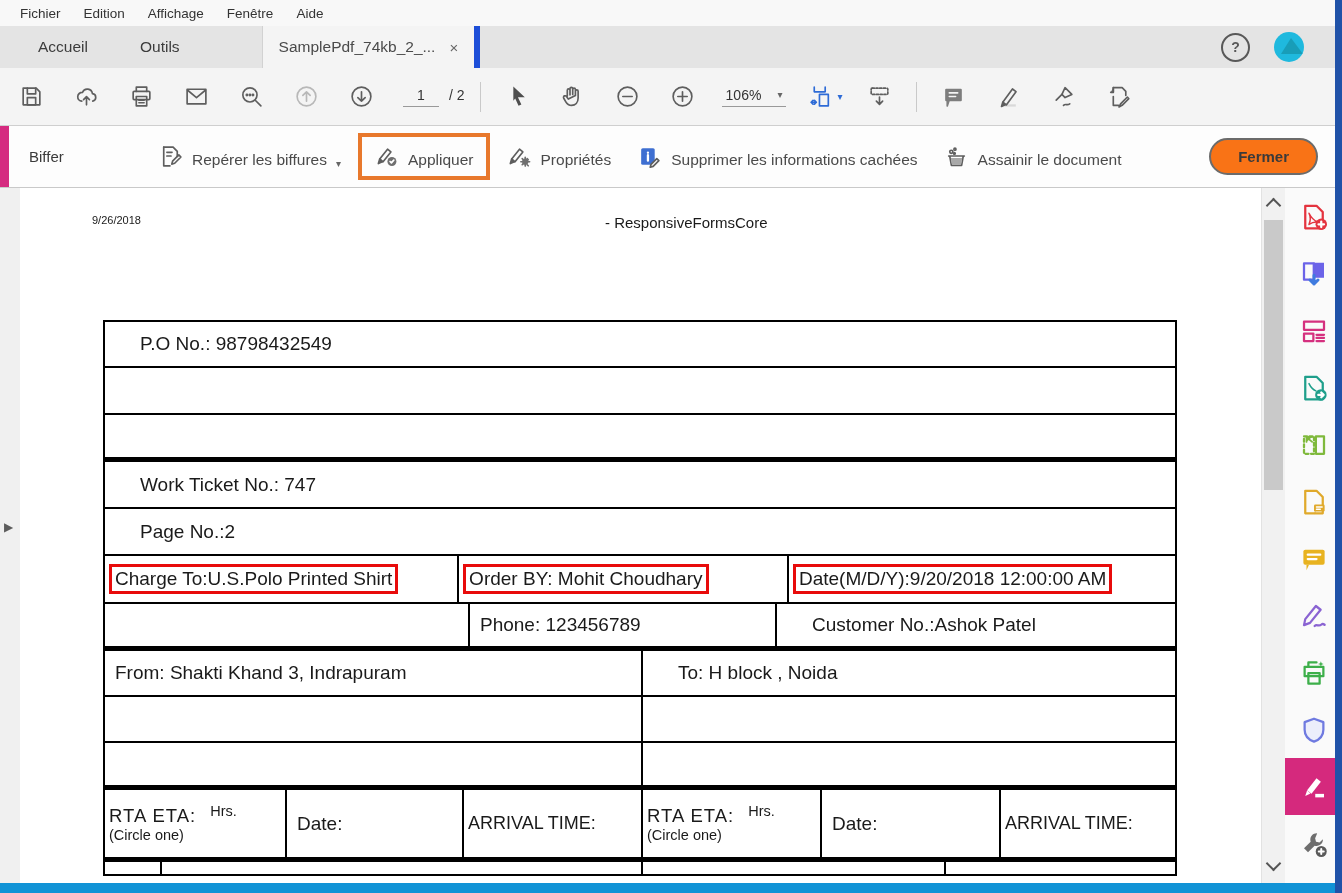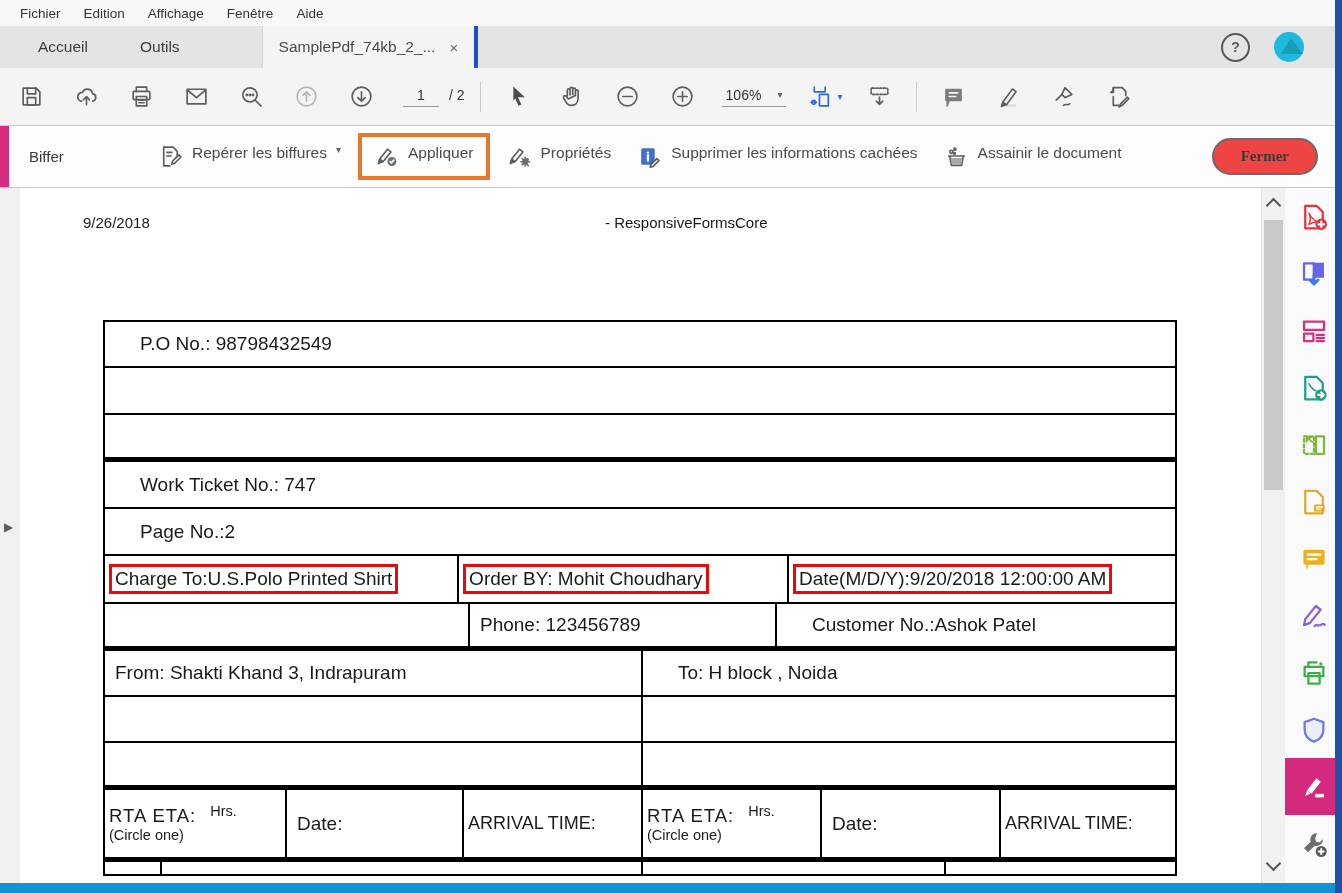--- a/index.html
+++ b/index.html
@@ -7,21 +7,21 @@
   .window{position:relative;width:1342px;height:893px;background:#fff;}
 
   
   .menubar{height:26px;background:#f8f8f8;display:flex;align-items:center;padding-left:12px;font-size:13.5px;color:#333;}
   .menubar .mitem{padding:0 15px 0 8px;cursor:default;}
 
   
   .tabbar{height:42px;background:#e4e4e4;display:flex;align-items:stretch;font-size:15.5px;color:#3c3c3c;}
   .tab{display:flex;align-items:center;padding:0 26px;}
   .tab.home{margin-left:12px;}
-  .tab.doc{background:#f4f4f4;border-left:1px solid #d2d2d2;border-right:4px solid #1d4ed8;margin-left:56px;padding:0 16px;color:#4a4a4a;}
+  .tab.doc{background:#f4f4f4;border-left:1px solid #d2d2d2;border-right:6px solid #1d4ed8;margin-left:56px;padding:0 16px;color:#4a4a4a;}
   .tab-close{margin-left:14px;color:#666;font-size:15px;}
   .tab-right{margin-left:auto;display:flex;align-items:center;gap:24px;padding-right:38px;}
   .help-circle{width:25px;height:25px;border:2px solid #585858;border-radius:50%;display:flex;align-items:center;justify-content:center;font-size:14px;font-weight:bold;color:#585858;}
   .avatar{width:30px;height:30px;border-radius:50%;background:#1fb9de;position:relative;overflow:hidden;}
   .avatar::after{content:"";position:absolute;left:7px;top:6px;width:0;height:0;border-left:10px solid transparent;border-right:12px solid transparent;border-bottom:16px solid #189db8;}
 
   
   .toolbar{height:57px;background:#f4f4f4;border-bottom:1px solid #cfcfcf;display:flex;align-items:center;padding-left:4px;}
   .tbtn{width:55px;display:flex;align-items:center;justify-content:center;}
   .ic{width:25px;height:25px;stroke:#5e5e5e;fill:none;stroke-width:1.6;stroke-linecap:round;stroke-linejoin:round;}
@@ -32,30 +32,30 @@
   .page-num{width:36px;text-align:center;border:none;border-bottom:1px solid #999;background:transparent;font-size:14px;color:#333;padding:0 0 3px;font-family:"Liberation Sans",sans-serif;}
   .zoom-box{display:flex;align-items:center;border-bottom:1px solid #999;padding:0 4px 3px;margin:0 12px;font-size:14px;color:#333;gap:16px;}
   .caret{font-size:10px;color:#666;}
   .fit-btn{display:flex;align-items:center;gap:4px;margin:0 10px;}
   .fit-btn .caret{color:#2e6bd6;}
 
   
   .redactbar{height:61px;background:#fdfdfd;border-bottom:1px solid #c9c9c9;display:flex;align-items:center;position:relative;}
   .accent{position:absolute;left:0;top:0;width:9px;height:100%;background:#d52b80;}
   .redact-title{font-weight:normal;font-size:15px;color:#3a3a3a;margin-left:29px;width:116px;}
-  .ritem{display:flex;align-items:flex-start;gap:9px;font-size:15.5px;color:#4a4a4a;margin:0 13px;cursor:default;}
+  .ritem{display:flex;align-items:flex-end;gap:9px;font-size:15.5px;color:#4a4a4a;margin:0 13px;cursor:default;}
   .applied-box{border:4px solid #e8782c;padding:7px 12px;display:flex;align-items:center;gap:9px;margin:0 4px;}
-  .fermer{margin-left:auto;margin-right:24px;border:2px solid #6b6b6b;border-radius:20px;padding:8px 27px;font-weight:bold;font-size:15px;color:#3a3a3a;background:#ef4444;cursor:default;font-family:Liberation Serif, serif;}
+  .fermer{margin-left:auto;margin-right:24px;border:2px solid #6b6b6b;border-radius:20px;padding:8px 27px;font-weight:bold;font-size:15px;color:#3a3a3a;background:#f97316;cursor:default;}
 
   
   .content{display:flex;height:695px;position:relative;}
   .navstrip{width:20px;background:#f0f0f0;position:relative;}
   .nav-toggle{position:absolute;left:4px;top:332px;font-size:12px;color:#5c5c5c;}
   .viewport{flex:1;background:#fff;position:relative;overflow:hidden;color:#1a1a1a;}
-  .doc-date{position:absolute;left:63px;top:26px;font-size:15px;}
+  .doc-date{position:absolute;left:72px;top:26px;font-size:11px;}
   .doc-title{position:absolute;left:585px;top:26px;font-size:15px;}
 
   .doc-table{position:absolute;left:83px;top:132px;width:1074px;border:2px solid #000;box-sizing:border-box;}
   .trow{display:flex;border-bottom:2px solid #000;box-sizing:border-box;}
   .trow.thick{border-bottom-width:5px;justify-content:center;}
   .trow:last-child{border-bottom:none;}
   .tcell{border-right:2px solid #000;padding:0 10px;display:flex;align-items:center;font-size:19px;overflow:hidden;white-space:nowrap;box-sizing:border-box;}
   .tcell:last-child{border-right:none;padding-left:35px;}
   .tcell.tight{padding:0 4px;}
   .redbox{border:3px solid #e80b0b;padding:1px 3px;white-space:nowrap;}

